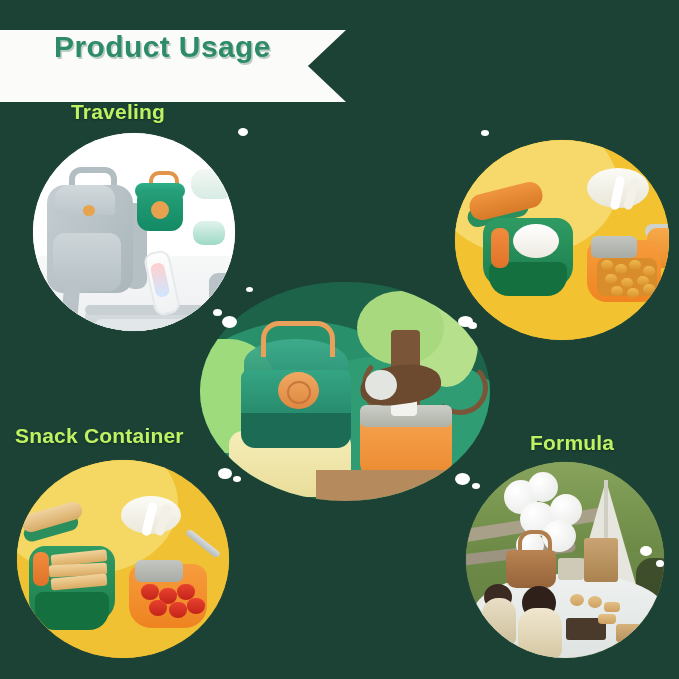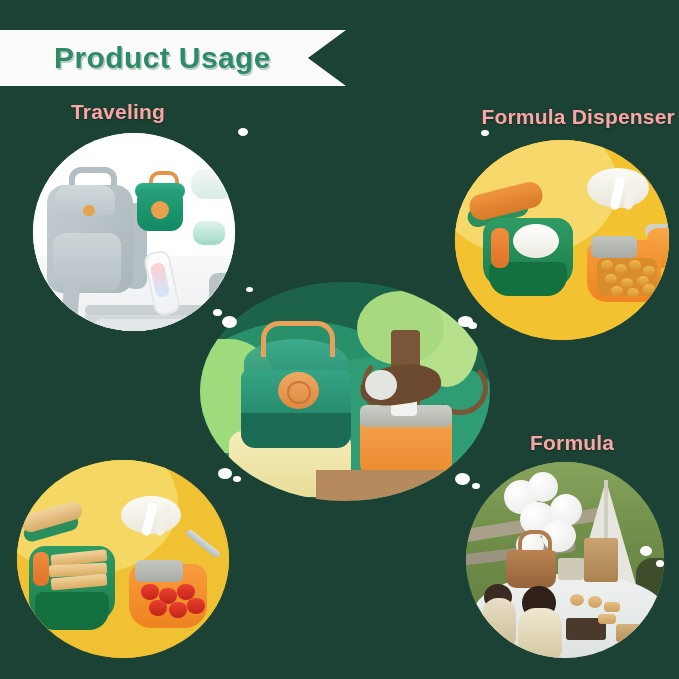--- a/index.html
+++ b/index.html
@@ -20,41 +20,40 @@
     background: #1b4234;
     overflow: hidden;
   }
 
   
   .ribbon {
     position: absolute;
     left: 0;
     top: 30px;
     width: 346px;
-    height: 56px;
+    height: 72px;
     background: #fbfbf9;
     -webkit-clip-path: polygon(0 0, 100% 0, 100% 100%, 0 100%, 0 100%);
     clip-path: polygon(0 0, 100% 0, 89% 50%, 100% 100%, 0 100%);
     display: flex;
-    align-items: center;
   }
   .ribbon-title {
     margin-left: 54px;
     font-size: 30px;
     font-weight: bold;
     letter-spacing: 0.4px;
     color: #2e8b68;
     text-shadow: 1.5px 1.5px 0 rgba(40, 95, 75, 0.30);
     white-space: nowrap;
   }
 
   
   .heading {
     position: absolute;
-    color: #fca5a5;
+    color: #bef264;
     font-size: 21px;
     font-weight: bold;
     letter-spacing: 0.2px;
     white-space: nowrap;
     text-shadow: 0 1px 2px rgba(0, 0, 0, 0.35);
   }
   .h-traveling  { left: 71px;  top: 100px; }
   .h-formula    { right: 4px;  top: 105px; }
   .h-snack      { left: 15px;  top: 424px; }
   .h-picnic     { left: 530px; top: 431px; }
@@ -234,21 +233,21 @@
 </head>
 <body>
 
 <div class="stage">
 
   <div class="ribbon">
     <div class="ribbon-title">Product Usage</div>
   </div>
 
   <div class="heading h-traveling">Traveling</div>
-  <div class="heading h-formula">Formula Dispenser</div>
+  <div class="heading h-snack">Snack Container</div>
   <div class="heading h-picnic">Formula</div>
 
   <div class="circle c-traveling">
     <div class="scene">
       <div class="tv-bg"></div>
       <div class="tv-floor"></div>
       <div class="sh bp-side"></div>
       <div class="sh bp-handle"></div>
       <div class="sh bp-body"></div>
       <div class="sh bp-flap"></div>

